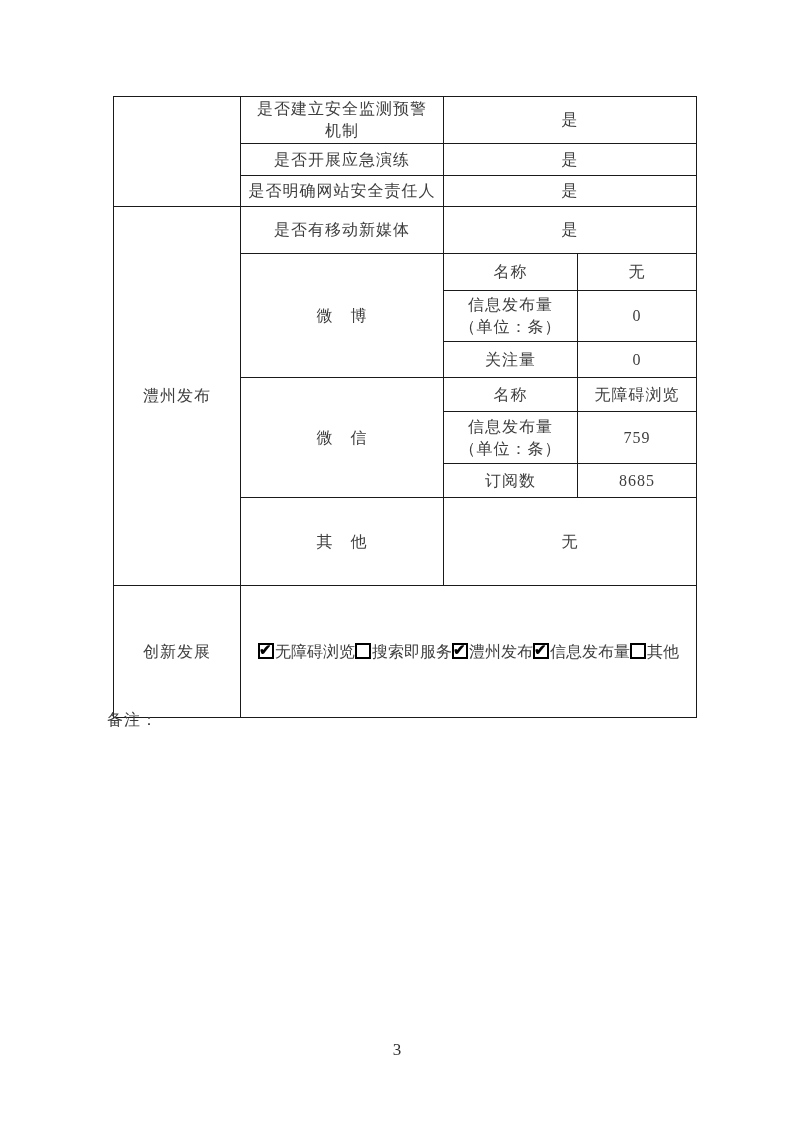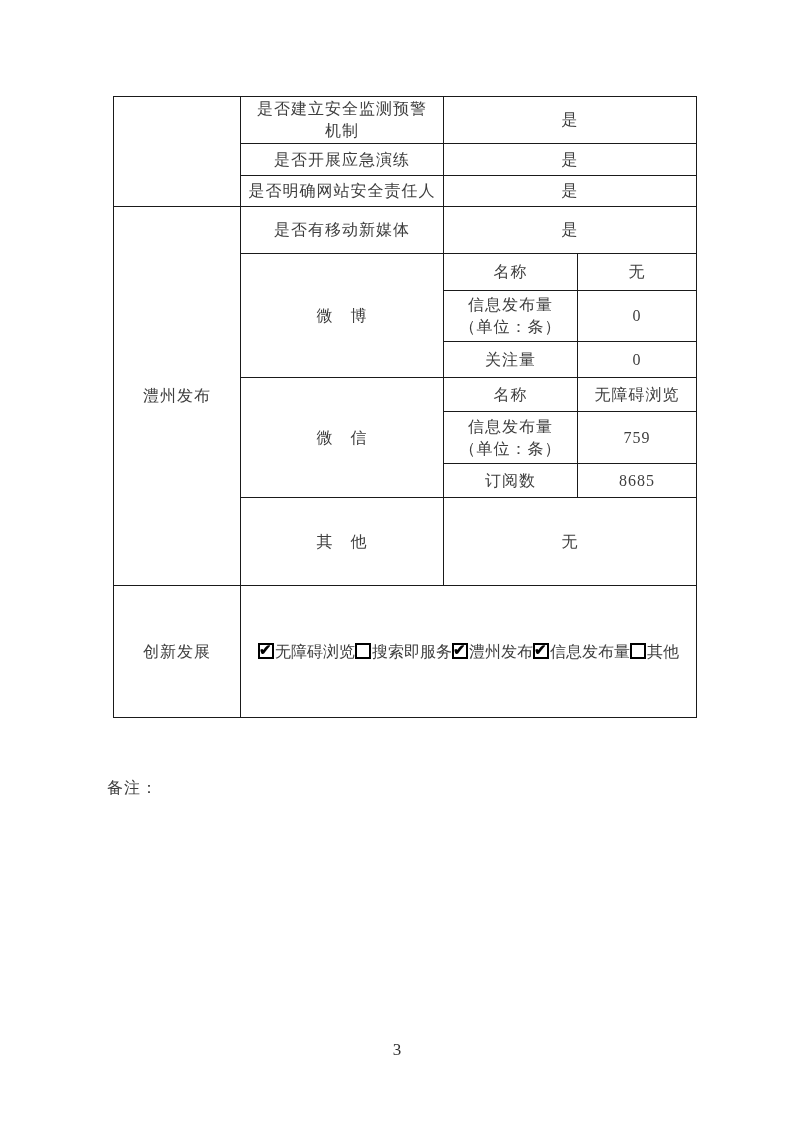--- a/index.html
+++ b/index.html
@@ -70,21 +70,21 @@
     left: -1px;
     top: -6px;
     font-size: 15px;
     font-weight: bold;
     color: #000000;
     letter-spacing: 0;
   }
   .remarks {
     position: absolute;
     left: 107px;
-    top: 778px;
+    top: 710px;
     font-size: 16px;
     letter-spacing: 1px;
   }
   .page-number {
     position: absolute;
     left: 0;
     right: 0;
     top: 1040px;
     text-align: center;
     font-size: 17px;

